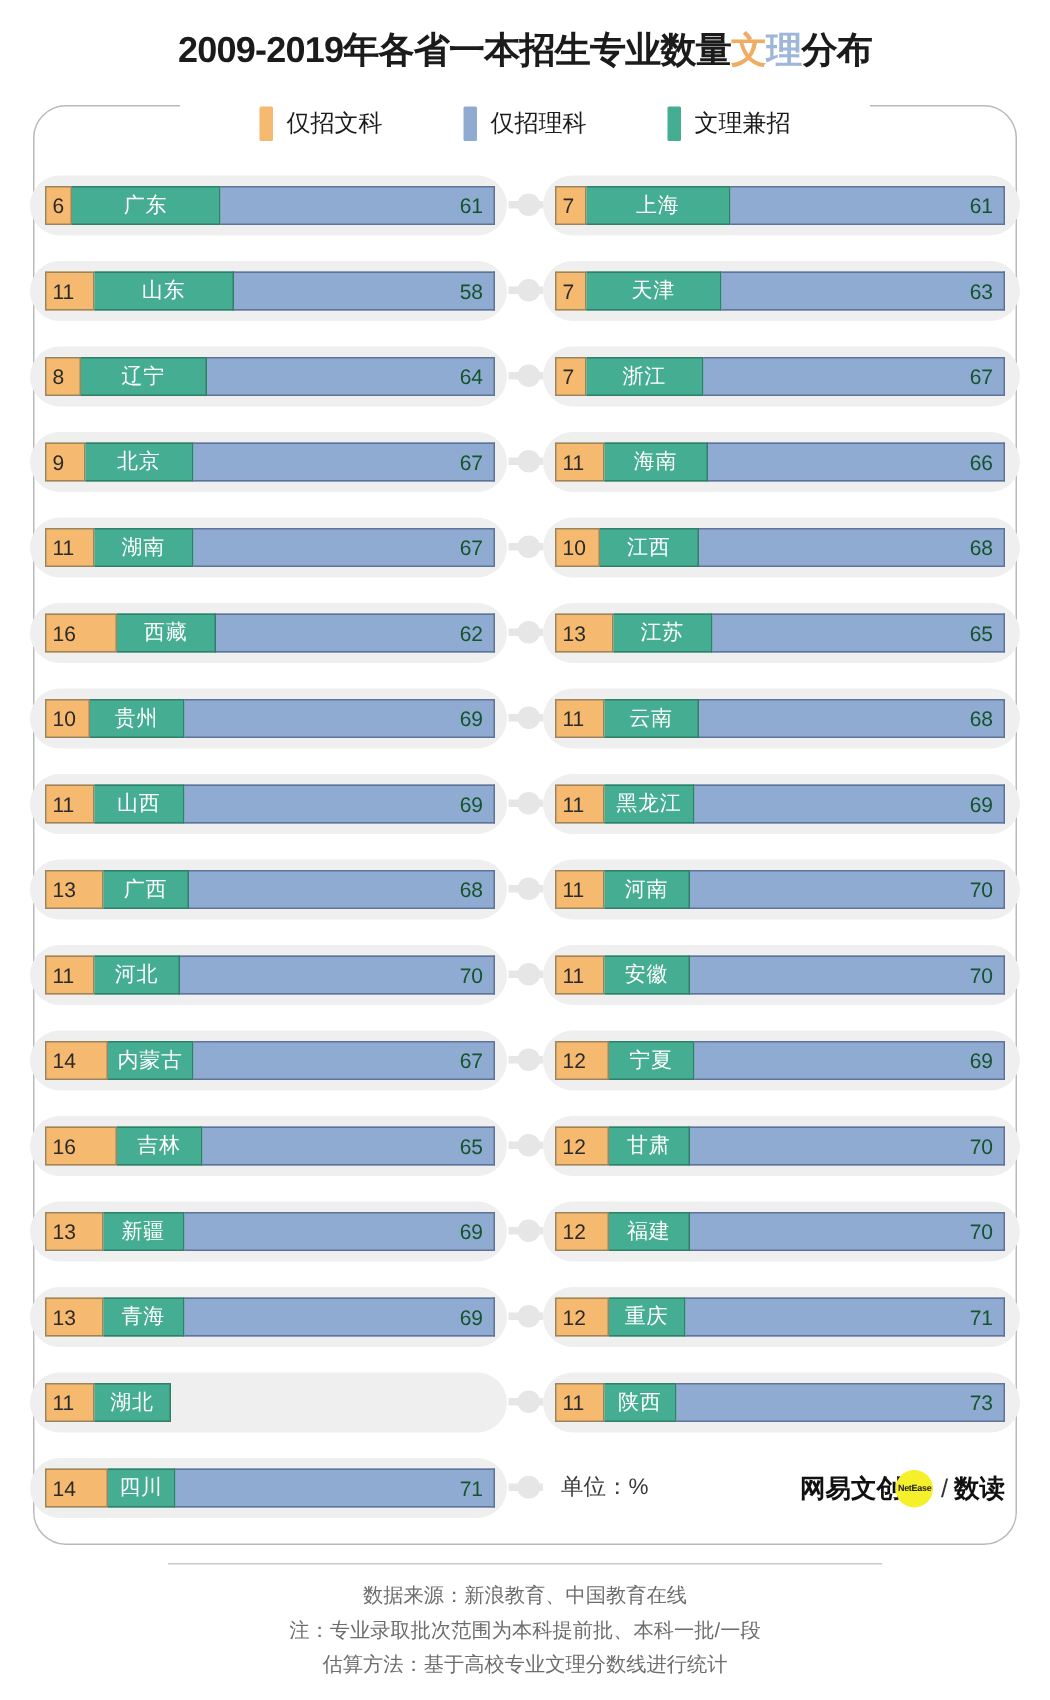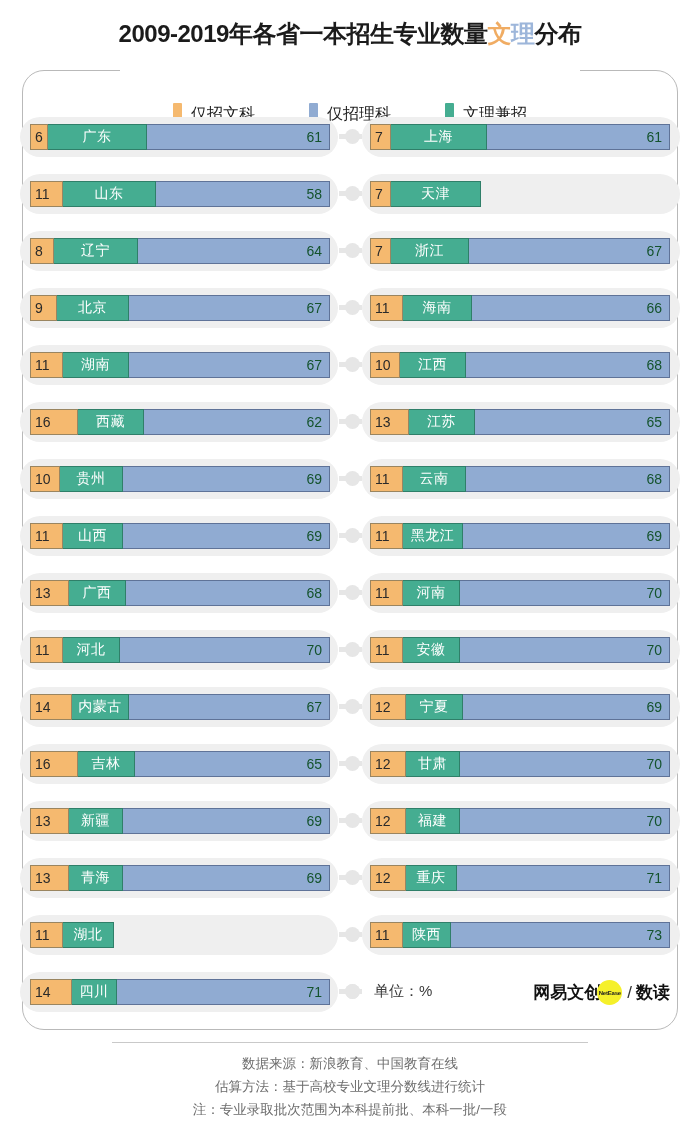--- a/index.html
+++ b/index.html
@@ -54,21 +54,20 @@
   .legend {
     position: absolute;
     left: 0;
     top: 69px;
     width: 700px;
     display: flex;
     justify-content: center;
     align-items: center;
     gap: 54px;
     height: 26px;
-    margin-top: 32px;
   }
   .legend-item {
     display: flex;
     align-items: center;
     gap: 9px;
   }
   .legend-swatch {
     width: 9px;
     height: 23px;
     border-radius: 1px;
@@ -577,20 +576,23 @@
       </div>
       <div class="row">
         <div class="track">
           <div class="bar">
             <div class="seg seg-wen" style="width: 7%;">
               <span class="val-wen">7</span>
             </div>
             <div class="seg seg-both" style="width: 30%;">
               <span class="prov">天津</span>
             </div>
+            <div class="seg seg-li" style="width: 63%;">
+              <span class="val-li">63</span>
+            </div>
           </div>
         </div>
       </div>
       <div class="row">
         <div class="track">
           <div class="bar">
             <div class="seg seg-wen" style="width: 7%;">
               <span class="val-wen">7</span>
             </div>
             <div class="seg seg-both" style="width: 26%;">
@@ -791,15 +793,15 @@
           <span class="brand-sep">/</span>
           <span>数读</span>
         </div>
       </div>
     </div>
 </div>
 
 <div class="divider"></div>
 <div class="notes">
   <div class="note">数据来源：新浪教育、中国教育在线</div>
+  <div class="note">注：专业录取批次范围为本科提前批、本科一批/一段</div>
   <div class="note">估算方法：基于高校专业文理分数线进行统计</div>
-  <div class="note">注：专业录取批次范围为本科提前批、本科一批/一段</div>
 </div>
 
 </body></html>

